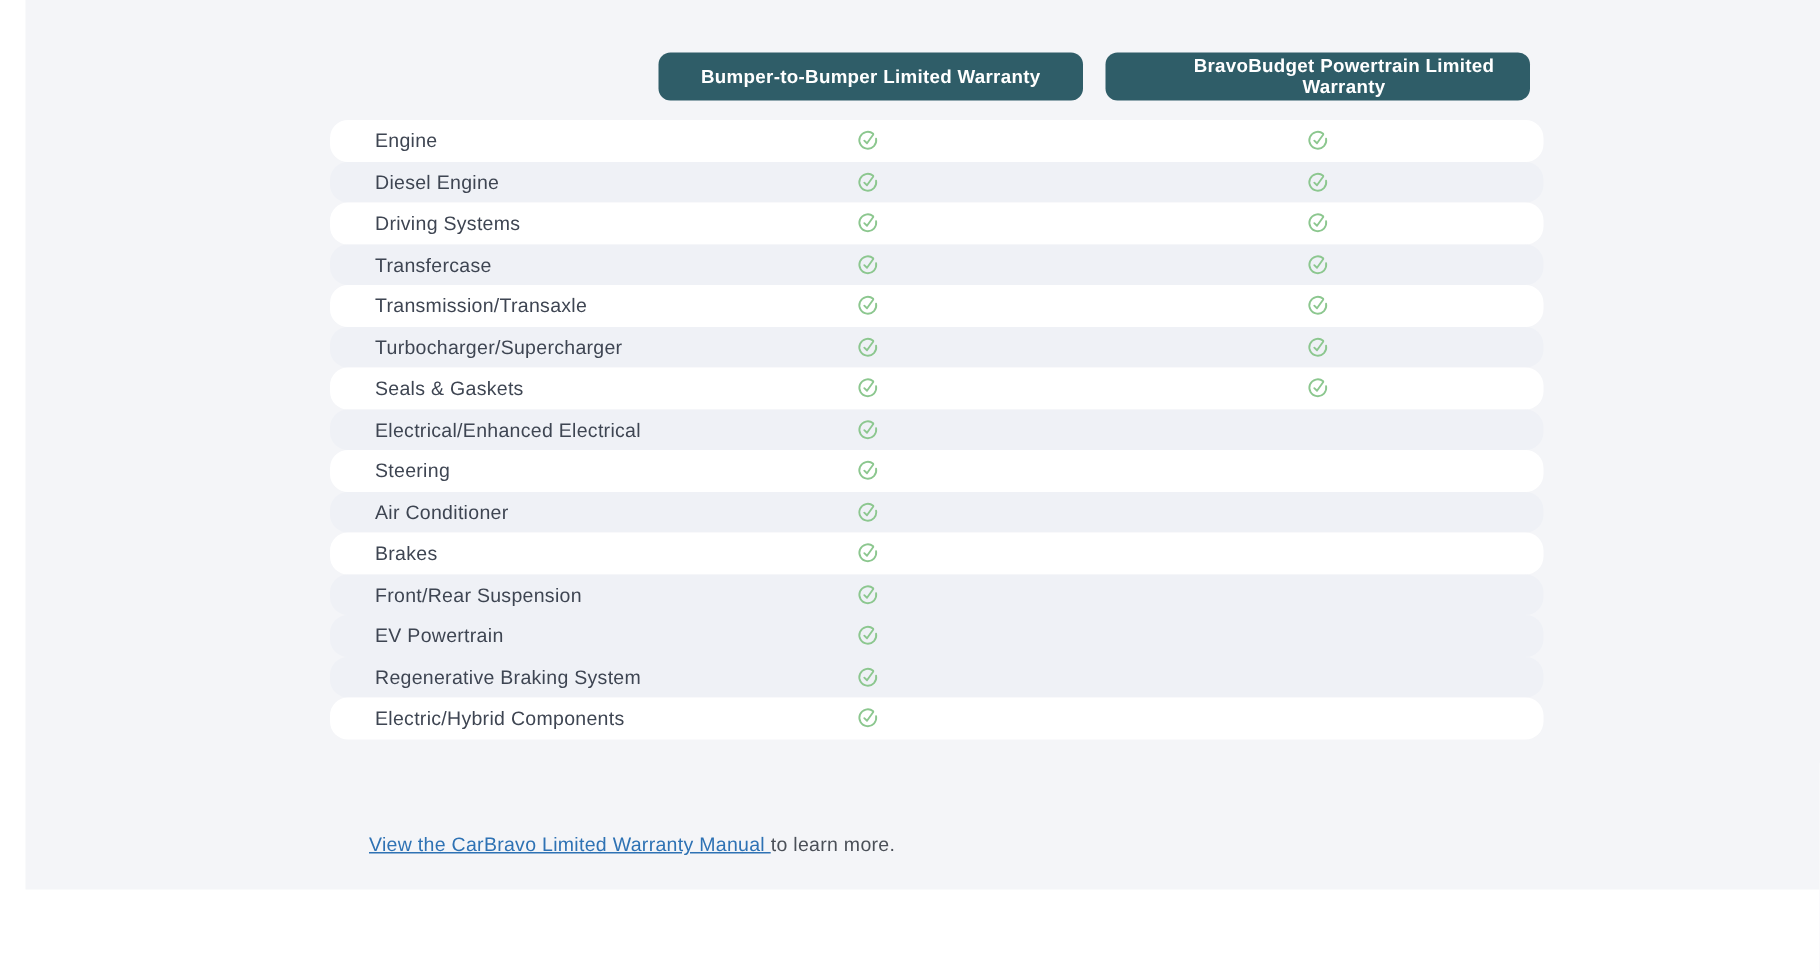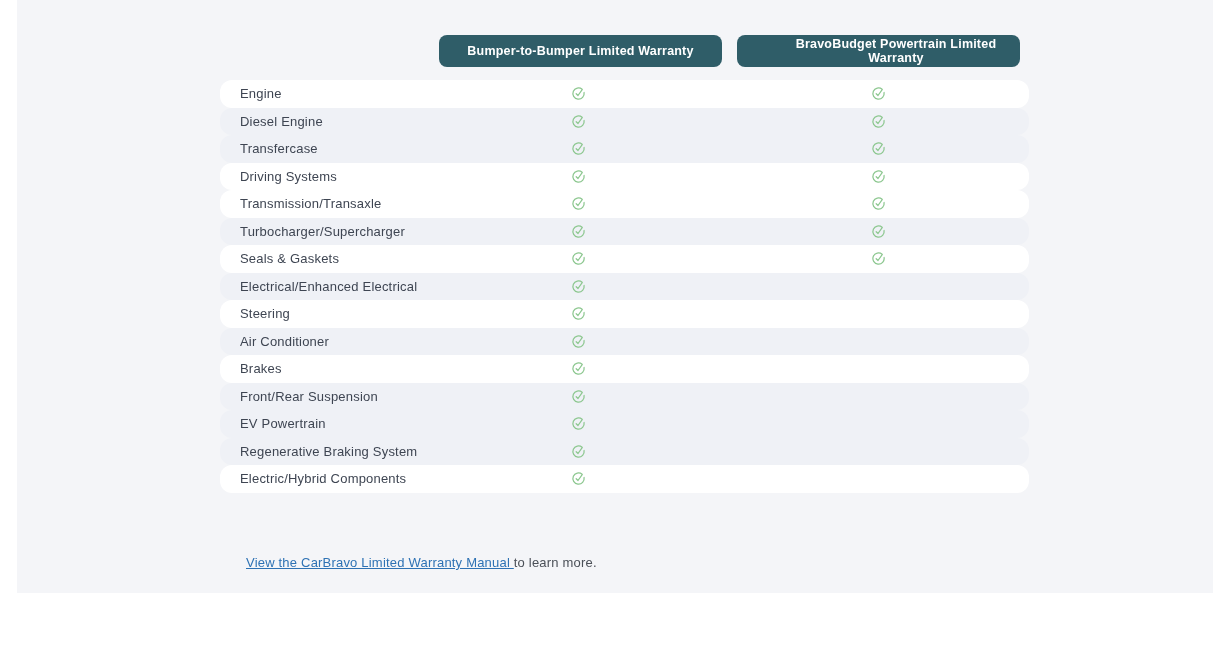--- a/index.html
+++ b/index.html
@@ -41,21 +41,21 @@
   .row {
     position: relative;
     height: 27.5px;
     border-radius: 12px;
     display: flex;
     align-items: center;
   }
   .row.odd  { background: #ffffff; }
   .row.even { background: var(--row-alt-bg, #eff1f6); }
   .row .label {
-    margin-left: 20px;
+    margin-left: 30px;
     font-size: 13px;
     color: var(--row-text, #3e4552);
     letter-spacing: 0.2px;
   }
   .check {
     position: absolute;
     top: 50%;
     width: 15px; height: 15px;
     margin-top: -7.5px;
     color: var(--check-green, #8cc78f);
@@ -112,38 +112,38 @@
       </svg>
     </span>
     <span class="check c2">
       <svg viewBox="0 0 24 24" fill="none">
         <path d="M20.9 10.4 A9 9 0 1 1 17.8 5.1" stroke="currentColor" stroke-width="2" stroke-linecap="round"></path>
         <path d="M8.3 12.4 L11.2 15.2 L17.9 5.9" stroke="currentColor" stroke-width="2" stroke-linecap="round" stroke-linejoin="round"></path>
       </svg>
     </span>
   </div>
 
+  <div class="row odd">
+    <span class="label">Driving Systems</span>
+    <span class="check c1">
+      <svg viewBox="0 0 24 24" fill="none">
+        <path d="M20.9 10.4 A9 9 0 1 1 17.8 5.1" stroke="currentColor" stroke-width="2" stroke-linecap="round"></path>
+        <path d="M8.3 12.4 L11.2 15.2 L17.9 5.9" stroke="currentColor" stroke-width="2" stroke-linecap="round" stroke-linejoin="round"></path>
+      </svg>
+    </span>
+    <span class="check c2">
+      <svg viewBox="0 0 24 24" fill="none">
+        <path d="M20.9 10.4 A9 9 0 1 1 17.8 5.1" stroke="currentColor" stroke-width="2" stroke-linecap="round"></path>
+        <path d="M8.3 12.4 L11.2 15.2 L17.9 5.9" stroke="currentColor" stroke-width="2" stroke-linecap="round" stroke-linejoin="round"></path>
+      </svg>
+    </span>
+  </div>
+
   <div class="row even">
     <span class="label">Transfercase</span>
-    <span class="check c1">
-      <svg viewBox="0 0 24 24" fill="none">
-        <path d="M20.9 10.4 A9 9 0 1 1 17.8 5.1" stroke="currentColor" stroke-width="2" stroke-linecap="round"></path>
-        <path d="M8.3 12.4 L11.2 15.2 L17.9 5.9" stroke="currentColor" stroke-width="2" stroke-linecap="round" stroke-linejoin="round"></path>
-      </svg>
-    </span>
-    <span class="check c2">
-      <svg viewBox="0 0 24 24" fill="none">
-        <path d="M20.9 10.4 A9 9 0 1 1 17.8 5.1" stroke="currentColor" stroke-width="2" stroke-linecap="round"></path>
-        <path d="M8.3 12.4 L11.2 15.2 L17.9 5.9" stroke="currentColor" stroke-width="2" stroke-linecap="round" stroke-linejoin="round"></path>
-      </svg>
-    </span>
-  </div>
-
-  <div class="row odd">
-    <span class="label">Driving Systems</span>
     <span class="check c1">
       <svg viewBox="0 0 24 24" fill="none">
         <path d="M20.9 10.4 A9 9 0 1 1 17.8 5.1" stroke="currentColor" stroke-width="2" stroke-linecap="round"></path>
         <path d="M8.3 12.4 L11.2 15.2 L17.9 5.9" stroke="currentColor" stroke-width="2" stroke-linecap="round" stroke-linejoin="round"></path>
       </svg>
     </span>
     <span class="check c2">
       <svg viewBox="0 0 24 24" fill="none">
         <path d="M20.9 10.4 A9 9 0 1 1 17.8 5.1" stroke="currentColor" stroke-width="2" stroke-linecap="round"></path>
         <path d="M8.3 12.4 L11.2 15.2 L17.9 5.9" stroke="currentColor" stroke-width="2" stroke-linecap="round" stroke-linejoin="round"></path>

